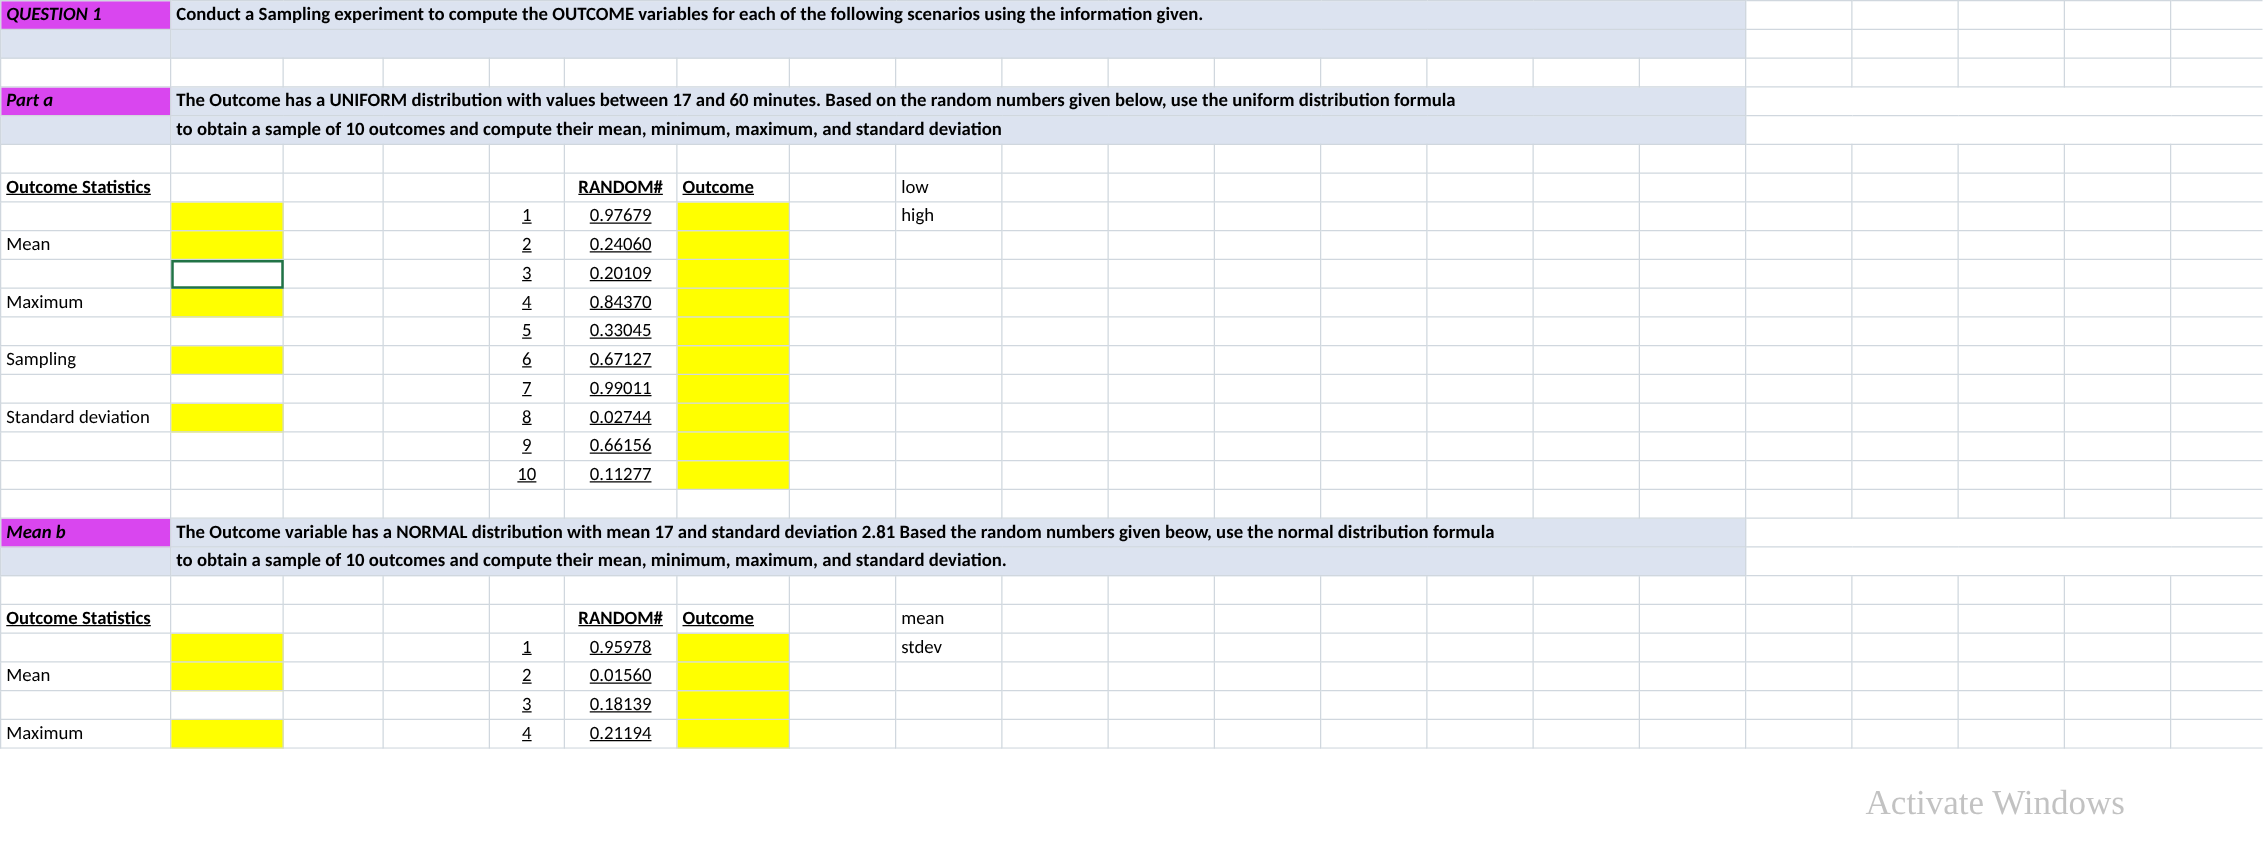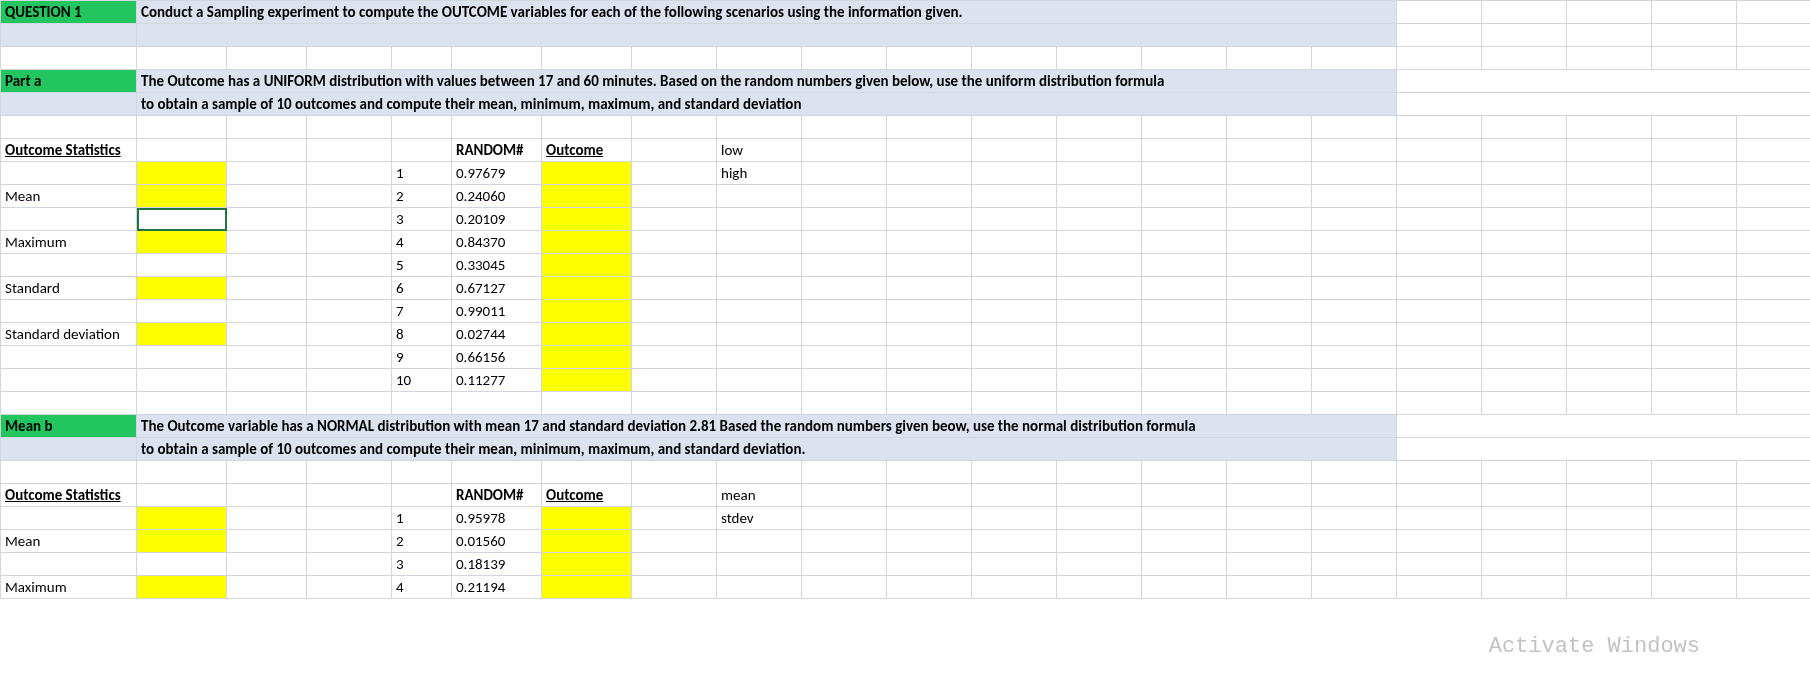--- a/index.html
+++ b/index.html
@@ -16,35 +16,35 @@
     table-layout: fixed;
   }
   table.sheet td {
     border: 1px solid #d0d7de;
     height: 22px;
     padding: 0 4px;
     overflow: visible;
     white-space: nowrap;
     vertical-align: middle;
   }
-  .hdr  { background: #22c55e; font-weight: bold; }
+  .hdr  { background: #d946ef; font-weight: bold; font-style: italic; }
   .hdr-light { background: #dce3f0; margin-left: 36px; }
   .bold { font-weight: bold; }
   .ul   { text-decoration: underline; margin-top: 28px; }
   .yell { background: #ffff00; }
-  .r    { text-align: left; padding-right: 6px; }
+  .r    { text-align: center; padding-right: 6px; text-decoration: underline; }
   .c    { text-align: left; }
   .sel  { outline: 2px solid #217346; outline-offset: -2px; }
   .watermark {
     position: fixed;
     right: 110px;
     bottom: 20px;
-    font-size: 22px;
+    font-size: 28px;
     color: rgba(120,120,120,0.45);
-    font-family: Liberation Mono, monospace;
+    font-family: Liberation Serif, serif;
     pointer-events: none;
   }
 </style>
 </head>
 <body>
 
 <table class="sheet">
   <colgroup>
     <col style="width:136px">
     <col style="width:90px">
@@ -290,21 +290,21 @@
         <td></td>
         <td></td>
         <td></td>
         <td></td>
         <td></td>
         <td></td>
         <td></td>
   </tr>
 
   <tr>
-    <td><span>Standard</span></td>
+    <td><span>Sampling</span></td>
     <td class="yell"></td>
         <td></td>
         <td></td>
     <td class="r"><span>6</span></td>
     <td class="r"><span>0.67127</span></td>
     <td class="yell"></td>
     <td></td>
         <td></td>
         <td></td>
         <td></td>

